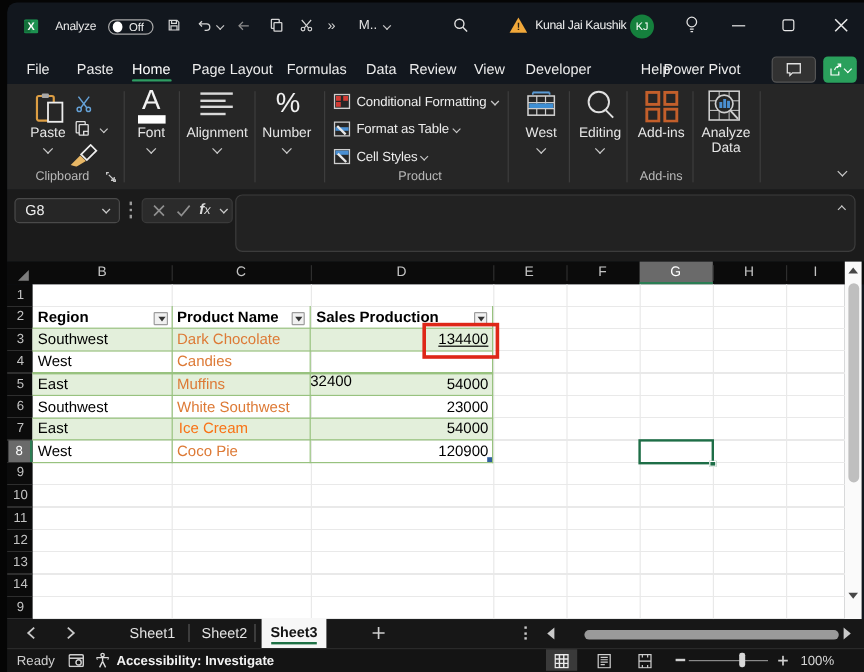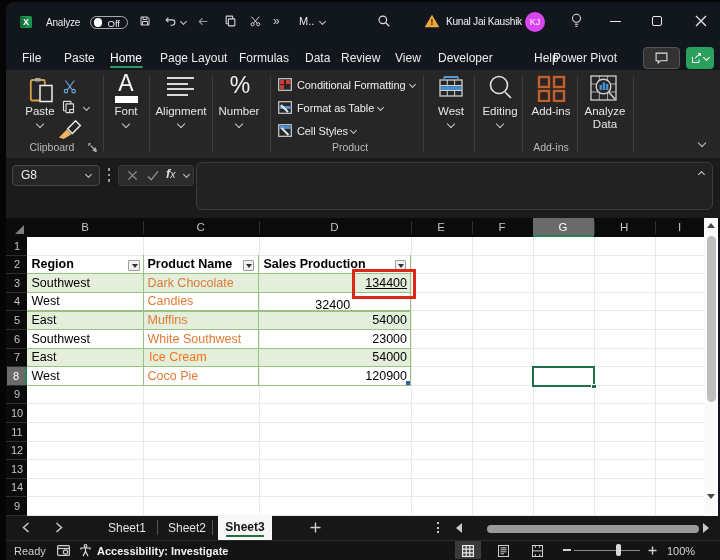--- a/index.html
+++ b/index.html
@@ -62,21 +62,21 @@
 <div class="chvs" style="left:320px;top:19px"></div>
 <svg class="a" style="left:377px;top:14px" width="14" height="14" viewBox="0 0 24 24" fill="none" stroke="#e2e2e2" stroke-width="2">
       <circle cx="10" cy="10" r="6.5"></circle>
       <path d="M15 15 L21 21"></path>
     </svg>
 <svg class="a" style="left:424px;top:14px" width="16" height="14" viewBox="0 0 24 21">
       <path d="M12 1 L23 20 H1 Z" fill="#f1a83a"></path>
       <text x="12" y="17" font-size="13" font-weight="bold" fill="#2b2013" text-anchor="middle" font-family="Liberation Sans">!</text>
     </svg>
 <div class="a" style="left:446px;top:16px;font-size:10.2px;color:#f0f0f0;letter-spacing:-0.3px">Kunal Jai Kaushik</div>
-<div class="a" style="left:525px;top:12px;width:20px;height:20px;border-radius:50%;background:#d946ef;color:#fff;font-size:9px;line-height:20px;text-align:center">KJ</div>
+<div class="a" style="left:525px;top:12px;width:20px;height:20px;border-radius:50%;background:#15803d;color:#fff;font-size:9px;line-height:20px;text-align:center">KJ</div>
 <svg class="a" style="left:570px;top:13px" width="13" height="16" viewBox="0 0 24 30" fill="none" stroke="#e2e2e2" stroke-width="2">
       <circle cx="12" cy="10" r="7.5"></circle>
       <path d="M9 21 h6"></path>
       <path d="M10 25 h4"></path>
     </svg>
 <div class="a" style="left:610px;top:21px;width:11px;height:1.4px;background:#e8e8e8"></div>
 <div class="a" style="left:652px;top:16px;width:9.5px;height:9.5px;border:1.3px solid #e8e8e8;border-radius:2px"></div>
 <svg class="a" style="left:695px;top:15px" width="12" height="12" viewBox="0 0 12 12" stroke="#e8e8e8" stroke-width="1.3">
       <path d="M1 1 L11 11 M11 1 L1 11"></path>
     </svg>
@@ -319,21 +319,21 @@
 <div class="cell" style="left:31.5px;top:329.5px">Southwest</div>
 <div class="cell" style="left:31.5px;top:348.1px">East</div>
 <div class="cell" style="left:31.5px;top:366.7px">West</div>
 <div class="cell" style="left:147.5px;top:273.7px;color:#dd7a36">Dark Chocolate</div>
 <div class="cell" style="left:147.5px;top:292.3px;color:#dd7a36">Candies</div>
 <div class="cell" style="left:147.5px;top:310.9px;color:#dd7a36">Muffins</div>
 <div class="cell" style="left:147.5px;top:329.5px;color:#dd7a36">White Southwest</div>
 <div class="cell" style="left:149px;top:348.1px;color:#f97316">Ice Cream</div>
 <div class="cell" style="left:147.5px;top:366.7px;color:#dd7a36">Coco Pie</div>
 <div class="cell" style="left:258.5px;top:273.7px;width:148.5px;text-align:right;text-decoration:underline">134400</div>
-<div class="cell" style="left:258.5px;top:296px;width:148.5px;text-align:center">32400</div>
+<div class="cell" style="left:258.5px;top:309px;width:148.5px;text-align:left">32400</div>
 <div class="cell" style="left:258.5px;top:310.9px;width:148.5px;text-align:right">54000</div>
 <div class="cell" style="left:258.5px;top:329.5px;width:148.5px;text-align:right">23000</div>
 <div class="cell" style="left:258.5px;top:348.1px;width:148.5px;text-align:right">54000</div>
 <div class="cell" style="left:258.5px;top:366.7px;width:148.5px;text-align:right">120900</div>
 <div class="a" style="left:406px;top:381px;width:4px;height:4px;background:#2f5f9e"></div>
 <div class="a" style="left:351.5px;top:269px;width:64px;height:30px;border:3.5px solid #de2718"></div>
 <div class="a" style="left:531.5px;top:366.2px;width:63px;height:20.8px;border:2px solid #1e6e47"></div>
 <div class="a" style="left:591px;top:383.5px;width:5.5px;height:5.5px;background:#1e6e47;border:1px solid #fff"></div>
 
 <div class="a" style="left:704px;top:218px;width:14px;height:298px;background:#fafafa"></div>

